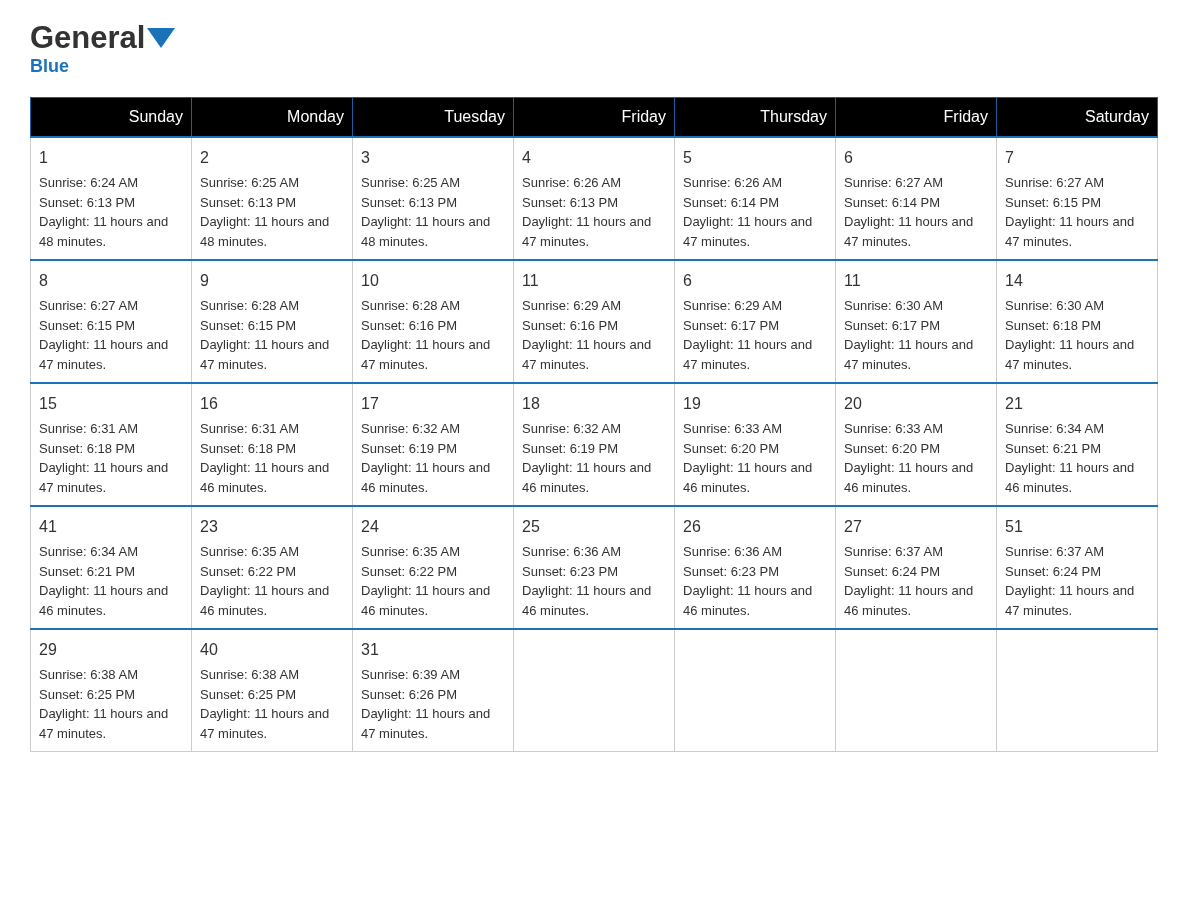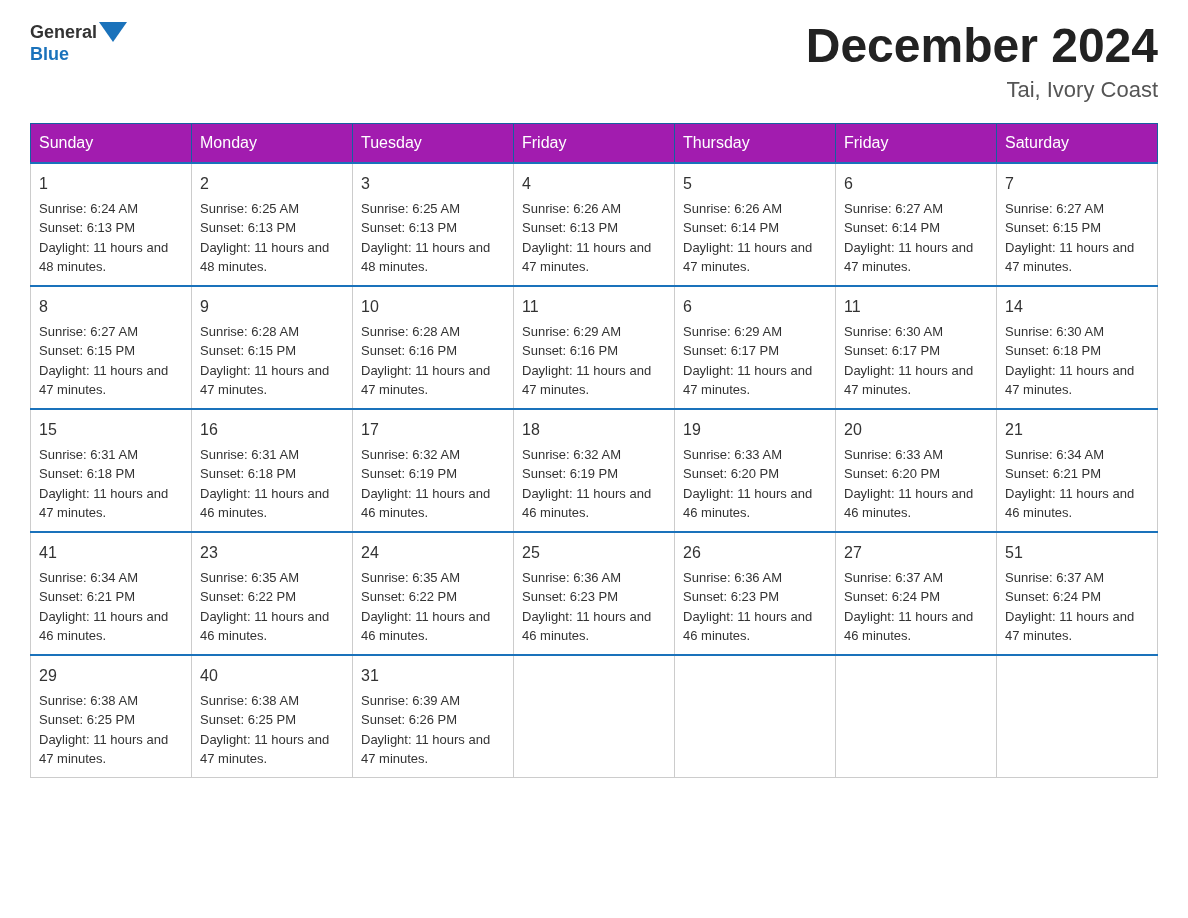--- a/index.html
+++ b/index.html
@@ -29,26 +29,26 @@
       font-size: 22px;
       color: #555;
       margin-top: 4px;
     }
     .calendar {
       width: 100%;
       border-collapse: collapse;
       border: 1px solid #ccc;
     }
     .calendar th {
-      background-color: #a21caf;
+      background-color: #000000;
       color: #fff;
       padding: 10px 8px;
       font-size: 16px;
       font-weight: normal;
-      text-align: left;
+      text-align: right;
       border: 1px solid #1560a0;
     }
     .calendar td {
       vertical-align: top;
       padding: 8px 8px;
       border: 1px solid #ccc;
       width: 14.28%;
       min-height: 100px;
       font-size: 13px;
       color: #333;
@@ -72,21 +72,21 @@
     .logo-wrapper {
       display: flex;
       flex-direction: column;
       align-items: flex-start;
     }
     .logo-line1 {
       display: flex;
       align-items: center;
     }
     .logo-g {
-      font-size: 18px;
+      font-size: 31px;
       font-weight: bold;
       color: #333;
     }
     .logo-blue {
       font-size: 18px;
       font-weight: bold;
       color: #1a72bb;
       margin-top: -2px;
     }
   </style>
@@ -97,24 +97,20 @@
   <div class="logo-wrapper">
     <div class="logo-line1">
       <span class="logo-g">General</span>
       <svg width="28" height="22" viewBox="0 0 28 22" style="margin-left:2px;margin-top:2px;">
         <polygon points="0,0 28,0 14,20" fill="#1a72bb"></polygon>
       </svg>
     </div>
     <div>
       <span class="logo-blue">Blue</span>
     </div>
-  </div>
-  <div class="title-area">
-    <div class="month-title">December 2024</div>
-    <div class="location">Tai, Ivory Coast</div>
   </div>
 </div>
 
 <table class="calendar">
   <thead>
     <tr>
     <th>Sunday</th>
         <th>Monday</th>
         <th>Tuesday</th>
         <th>Friday</th>

